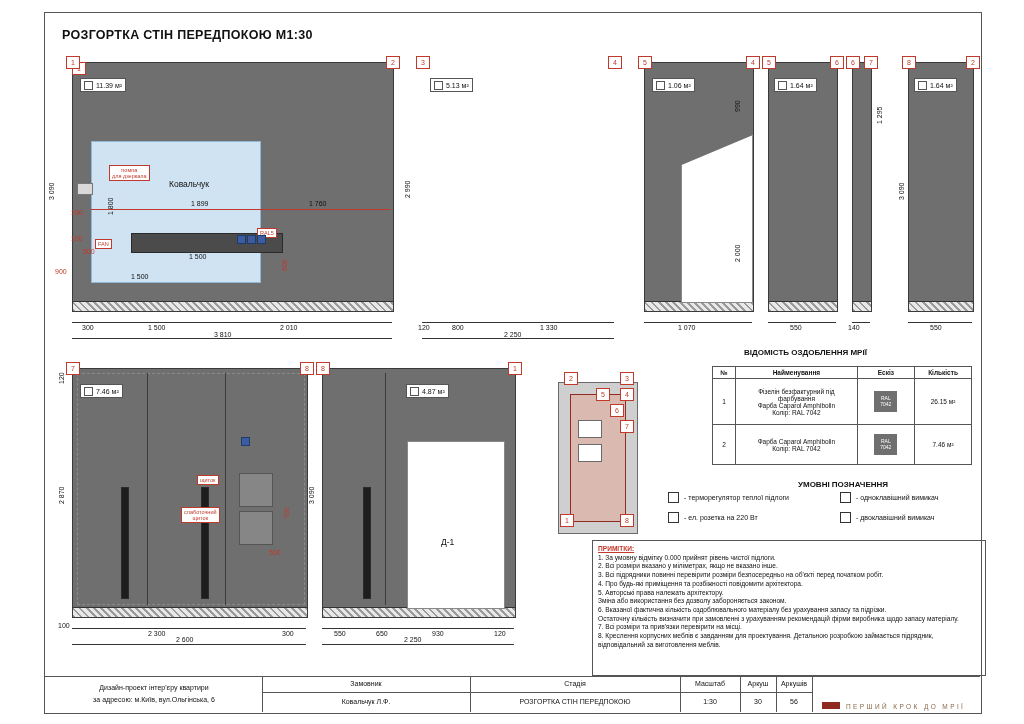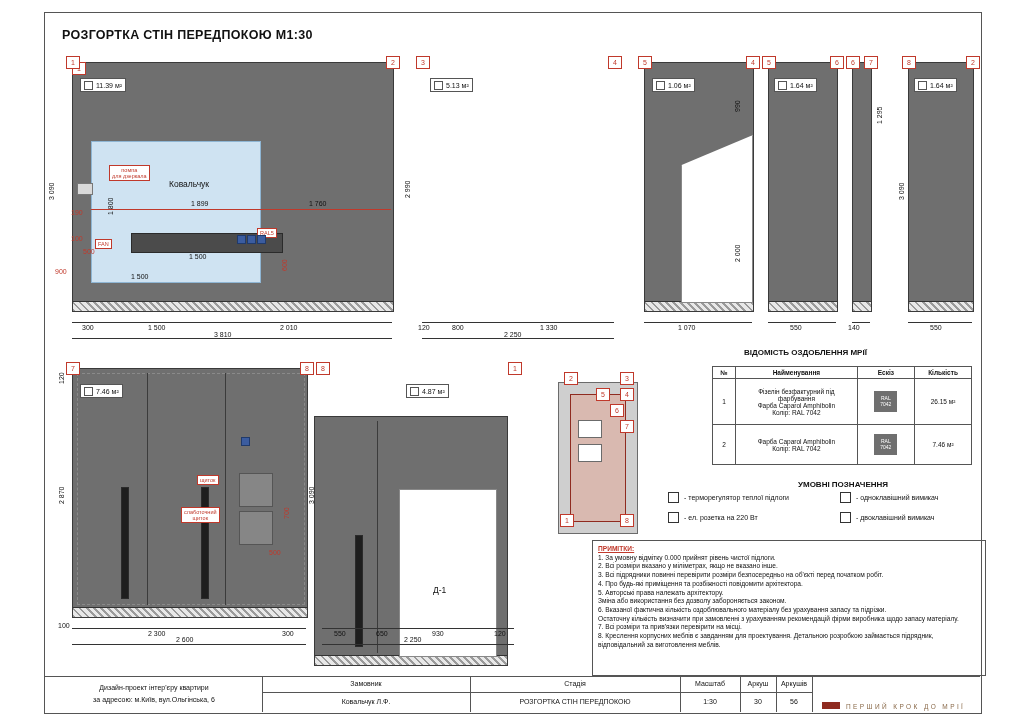--- a/index.html
+++ b/index.html
@@ -179,21 +179,21 @@
   <div class="marker" style="left:300px;top:362px;">8</div>
   <div class="dimtxt" style="left:58px;top:384px;transform:rotate(-90deg);transform-origin:left top;">120</div>
   <div class="dimtxt" style="left:58px;top:504px;transform:rotate(-90deg);transform-origin:left top;">2 870</div>
   <div class="dimtxt" style="left:58px;top:622px;">100</div>
   <div class="hline" style="left:72px;top:628px;width:234px;"></div>
   <div class="dimtxt" style="left:148px;top:630px;">2 300</div>
   <div class="dimtxt" style="left:282px;top:630px;">300</div>
   <div class="hline" style="left:72px;top:644px;width:234px;"></div>
   <div class="dimtxt" style="left:176px;top:636px;">2 600</div>
 
-  <div class="elev" style="left:314px;top:368px;width:192px;height:248px;margin-top:48px;">
+  <div class="elev" style="left:322px;top:368px;width:192px;height:248px;">
     <div class="hatch"></div>
     <div class="vline" style="left:62px;top:4px;height:232px;background:#3b3b3b;"></div>
     <div class="cab" style="left:40px;top:118px;width:6px;height:110px;background:#1e1e1e;"></div>
     <div class="white-door" style="left:84px;top:72px;width:96px;height:166px;"></div>
     <div class="mirrorlbl" style="left:118px;top:168px;">Д-1</div>
   </div>
   <div class="areatag" style="left:406px;top:384px;">
     <span class="sq"></span>
     <span>4.87 м²</span>
   </div>

